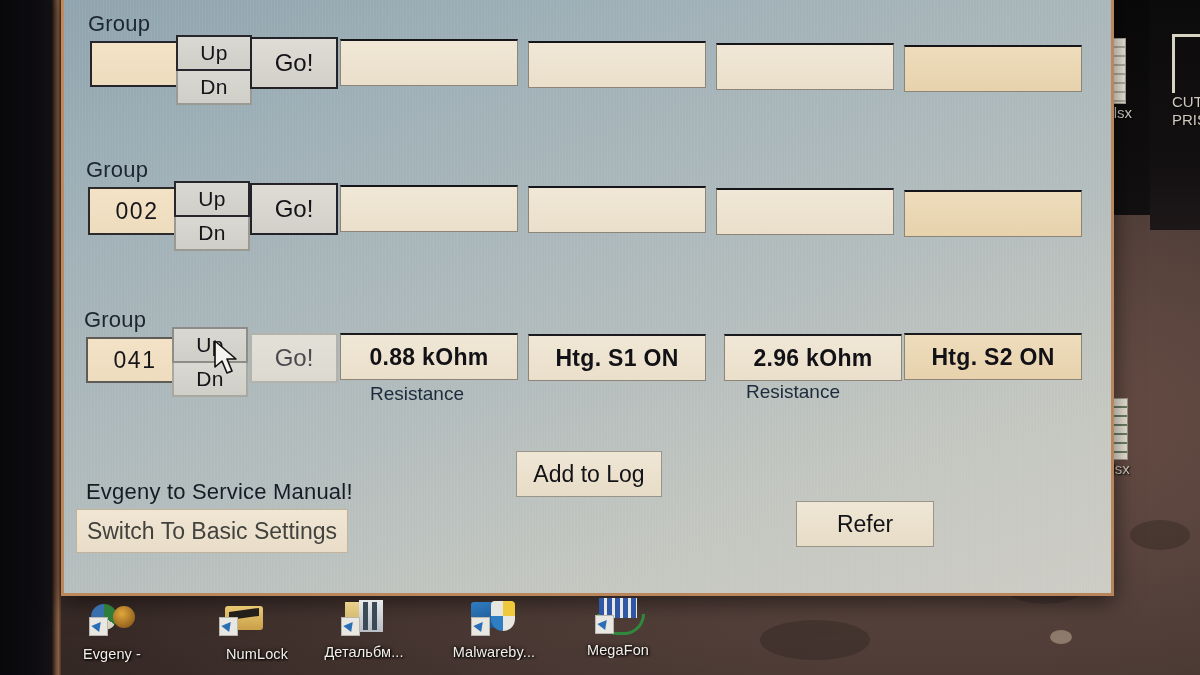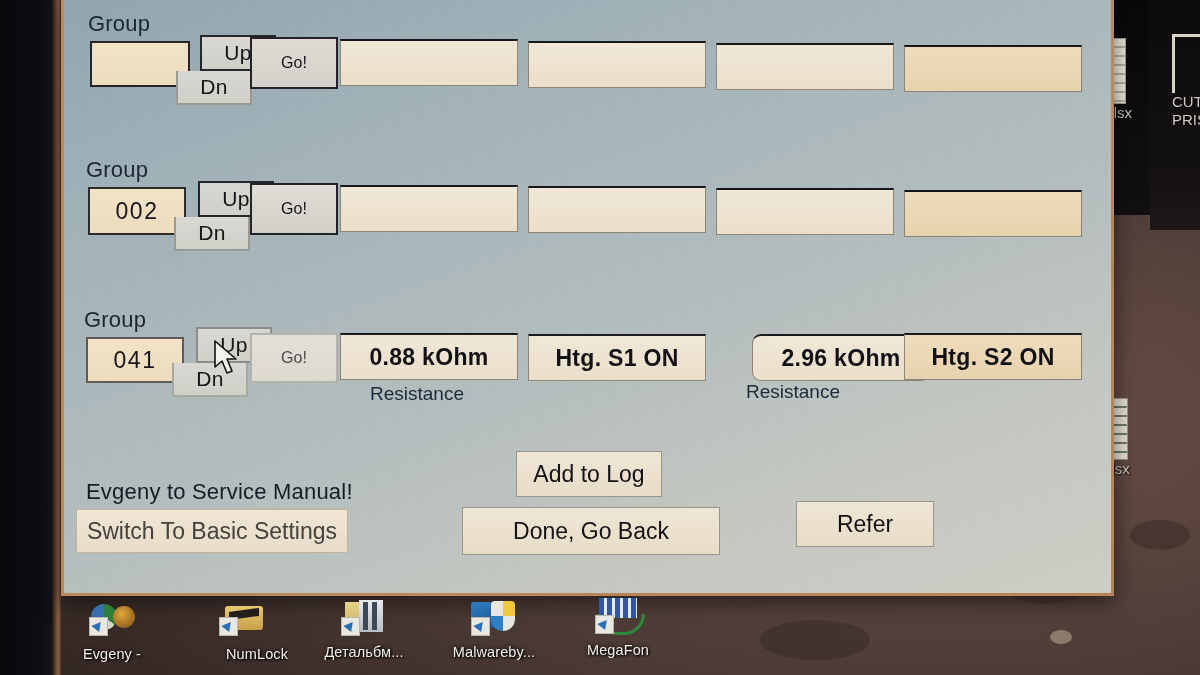--- a/index.html
+++ b/index.html
@@ -102,30 +102,30 @@
   .num-field.soft{border:2px solid #5d5c57;}
   .num-field.empty{border:2px solid #24242a;}
 
   .stepper{position:absolute;}
   .step-btn{
     background:linear-gradient(180deg,#d9d8d2 0%,#cfcec7 100%);
     font-size:21px;color:#15151a;
     display:flex;align-items:center;justify-content:center;
     letter-spacing:.4px;
   }
-  .step-up{border:2px solid #26262c;margin-left:24px;}
+  .step-up{border:2px solid #26262c;}
   .step-dn{border:2px solid #9a9992;border-top:none;}
   .stepper.dim .step-up{border:2px solid #8d8c86;}
   .stepper.dim .step-dn{border:2px solid #a9a8a1;border-top:none;}
 
   .go-btn{
     position:absolute;
     background:linear-gradient(180deg,#dedcd5 0%,#d2d0c9 100%);
     border:2px solid #222228;
-    font-size:16px;color:#121217;
+    font-size:24px;color:#121217;
     display:flex;align-items:center;justify-content:center;
   }
   .go-btn.dim{
     border:2px solid #b3b2ab;color:#4a4a4e;
     background:linear-gradient(180deg,#e3e0d7 0%,#dcd9d0 100%);
   }
 
   .data-field{
     position:absolute;height:44px;
     background:linear-gradient(180deg,#f0e7d6 0%,#eadfca 100%);
@@ -241,34 +241,33 @@
       <div class="group-label" style="left:20px;top:6px;">Group</div>
       <div class="num-field soft" style="left:22px;top:36px;width:94px;height:42px;">041</div>
       <div class="stepper dim" style="left:108px;top:26px;">
         <div class="step-btn step-up" style="width:72px;height:32px;">Up</div>
         <div class="step-btn step-dn" style="width:72px;height:32px;">Dn</div>
       </div>
       <div class="go-btn dim" style="left:186px;top:32px;width:84px;height:46px;">Go!</div>
 
       <div class="data-field" style="left:276px;top:32px;width:176px;">0.88 kOhm</div>
       <div class="data-field" style="left:464px;top:33px;width:176px;">Htg. S1 ON</div>
-      <div class="data-field" style="left:688px;top:33px;width:176px;border-radius:9px;">2.96 kOhm</div>
+      <div class="data-field" style="left:660px;top:33px;width:176px;">2.96 kOhm</div>
       <div class="data-field warm" style="left:840px;top:32px;width:176px;">Htg. S2 ON</div>
 
       <div class="sub-label" style="left:306px;top:82px;">Resistance</div>
       <div class="sub-label" style="left:682px;top:80px;">Resistance</div>
     </div>
 
     <div class="note" style="left:22px;top:486px;">Evgeny to Service Manual!</div>
 
     <div class="wide-btn" style="left:12px;top:516px;width:270px;height:42px;">Switch To Basic Settings</div>
 
     <div class="wide-btn strong" style="left:452px;top:458px;width:144px;height:44px;">Add to Log</div>
 
-    <div class="wide-btn strong" style="left:398px;top:514px;width:256px;height:46px;">Done, Go Back</div>
 
     <div class="wide-btn strong" style="left:732px;top:508px;width:136px;height:44px;">Refer</div>
 
 
   </div>
 </div>
 
 <div class="desk-icon" style="left:66px;top:602px;">
   <div class="glyph">
     <div style="position:absolute;left:2px;top:2px;width:26px;height:26px;border-radius:50%;background:conic-gradient(#2f7d3a 0 35%,#d8d2c3 35% 65%,#3a6fae 65% 100%);"></div>

